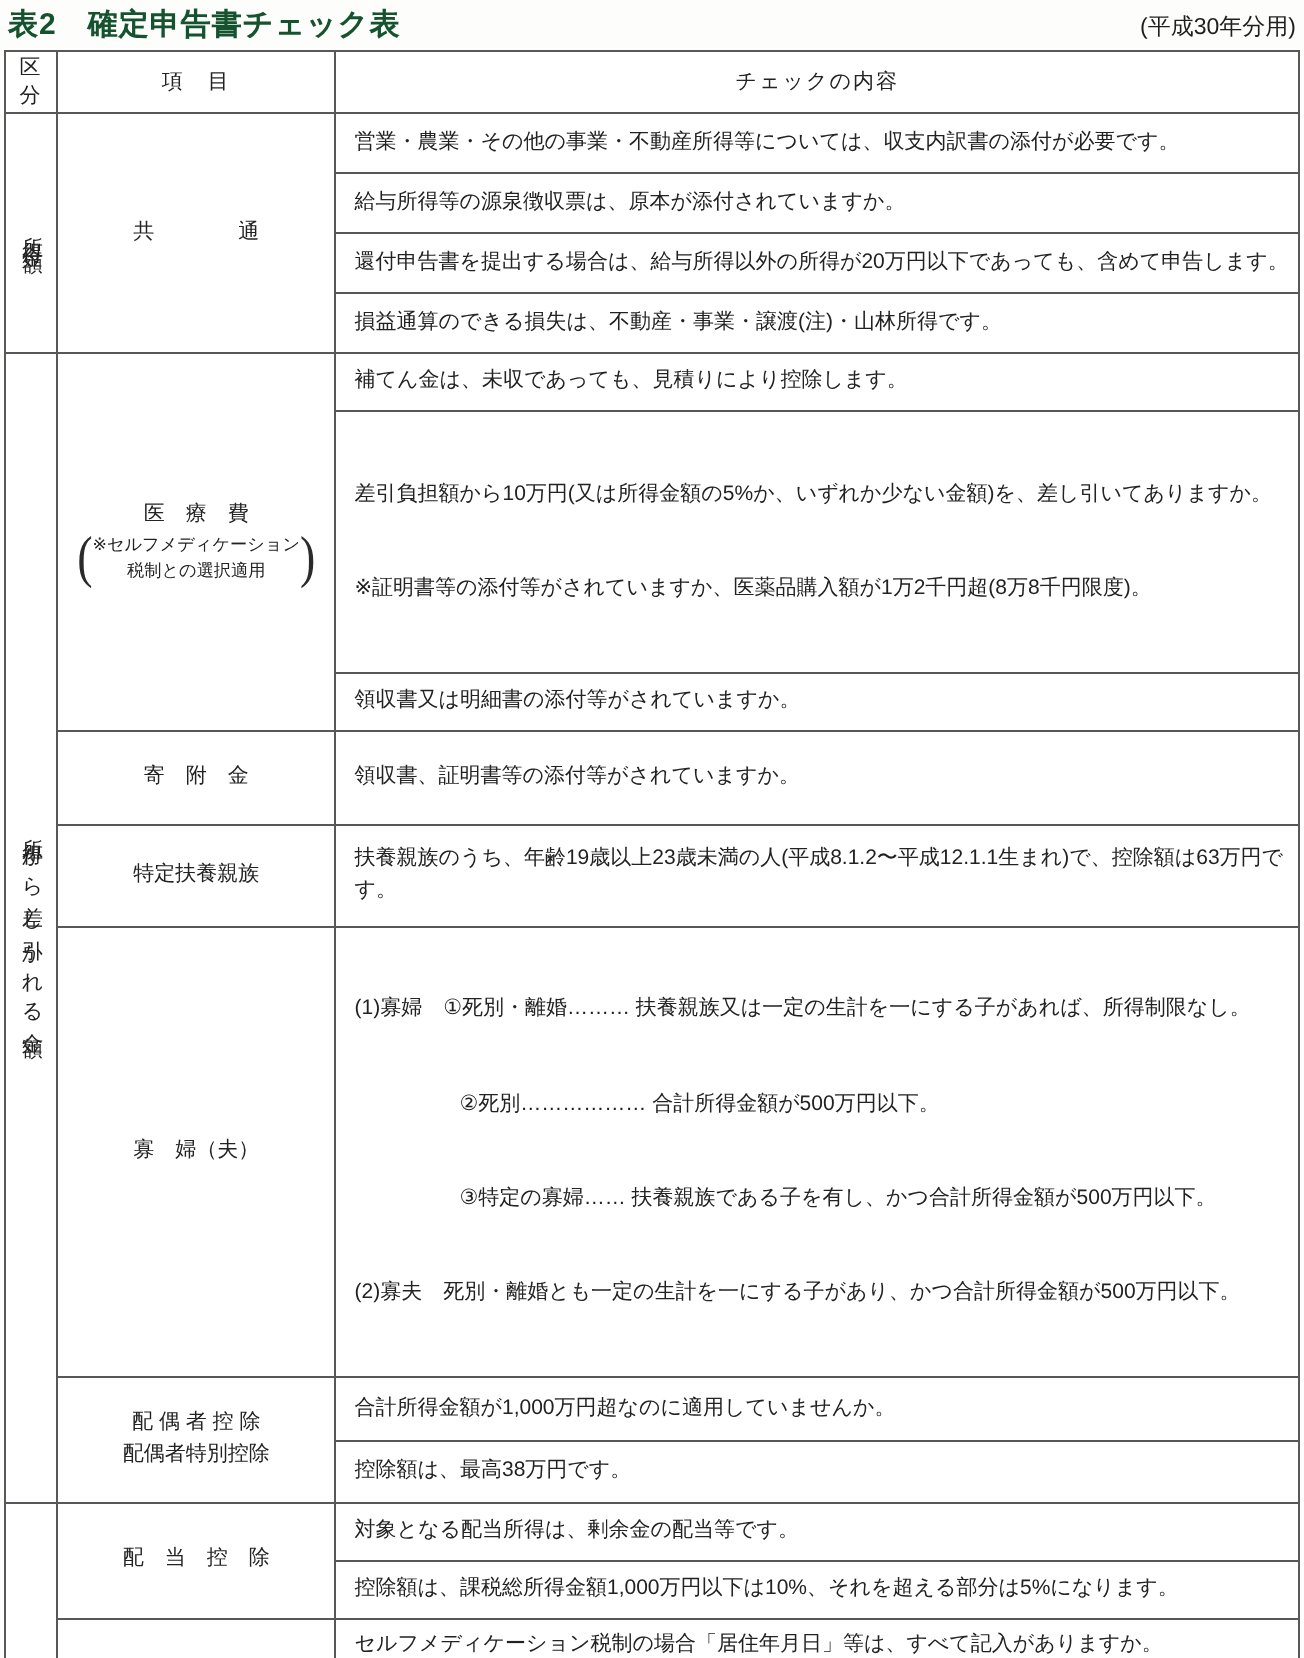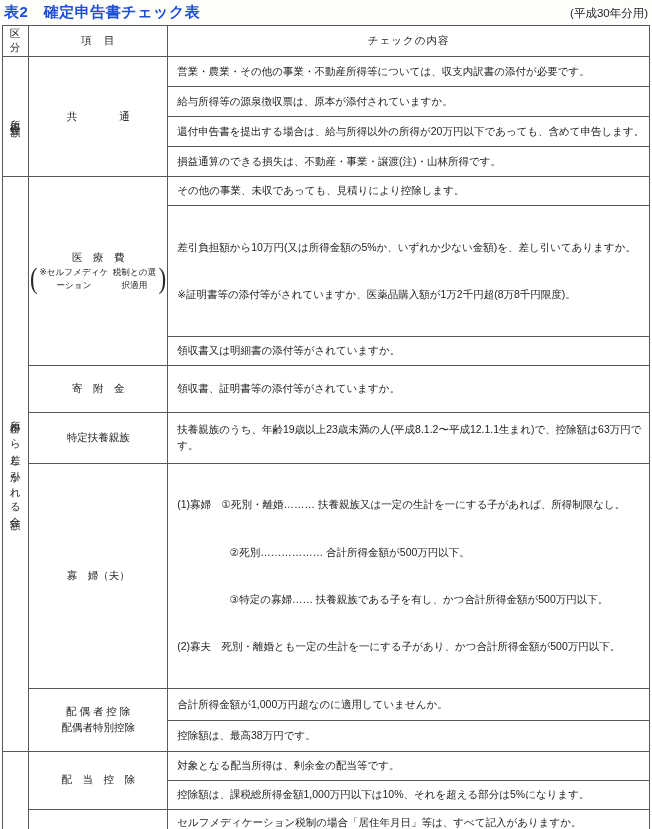--- a/index.html
+++ b/index.html
@@ -8,21 +8,21 @@
     background:#fdfdfb;
     font-family:"Liberation Sans","DejaVu Sans",sans-serif;
     color:#1e1e1e;
     -webkit-font-smoothing:antialiased;
   }
   .page{padding:3px 2px 0 2px;}
   .title-row{
     display:flex;justify-content:space-between;align-items:flex-end;
     padding:0 2px 3px 2px;
   }
-  .doc-title{font-size:15px;font-weight:bold;letter-spacing:.5px;color:#1d4ed8;}
+  .doc-title{font-size:15px;font-weight:bold;letter-spacing:.5px;color:#14532d;}
   .doc-year{font-size:11.5px;color:#1e1e1e;padding-bottom:1px;}
 
   table.check-table{
     border-collapse:collapse;table-layout:fixed;
     width:648px;background:#ffffff;
   }
   .check-table col.c-kubun{width:26px;}
   .check-table col.c-item{width:139px;}
   .check-table col.c-content{width:481px;}
   .check-table th,.check-table td{
@@ -49,21 +49,21 @@
   td.content-top{vertical-align:top;padding-top:7px;}
   .line{white-space:pre-wrap;}
   .med-label{display:flex;flex-direction:column;align-items:center;}
   .med-title{font-size:10.5px;margin-bottom:0;font-family:Liberation Mono, monospace;}
   .paren-row{display:flex;align-items:center;justify-content:center;}
   .big-paren{
     font-size:23px;font-weight:300;line-height:1;
     transform:scaleY(1.25);color:#2a2a2a;
     font-family:"Liberation Serif","DejaVu Serif",serif;
   }
-  .paren-lines{display:flex;flex-direction:row;align-items:center;}
+  .paren-lines{display:flex;flex-direction:column;align-items:center;}
   .paren-lines .sm{font-size:8.6px;line-height:1.45;letter-spacing:0;}
   .two-line{line-height:1.4;}
 </style>
 </head>
 <body>
 
 <div class="page">
 
   <div class="title-row">
     <span class="doc-title">表2　確定申告書チェック表</span>
@@ -108,21 +108,21 @@
             <div class="paren-row">
               <span class="big-paren">(</span>
               <div class="paren-lines">
                 <div class="sm">※セルフメディケーション</div>
                 <div class="sm">税制との選択適用</div>
               </div>
               <span class="big-paren">)</span>
             </div>
           </div>
         </td>
-        <td class="content-cell" style="height:24px">その他の事業、未収であっても、見積りにより控除します。</td>
+        <td class="content-cell" style="height:24px">補てん金は、未収であっても、見積りにより控除します。</td>
       </tr>
       <tr>
         <td class="content-cell two-line" style="height:43px">
           <div class="line">差引負担額から10万円(又は所得金額の5%か、いずれか少ない金額)を、差し引いてありますか。</div>
           <div class="line">※証明書等の添付等がされていますか、医薬品購入額が1万2千円超(8万8千円限度)。</div>
         </td>
       </tr>
       <tr>
         <td class="content-cell" style="height:24px">領収書又は明細書の添付等がされていますか。</td>
       </tr>

